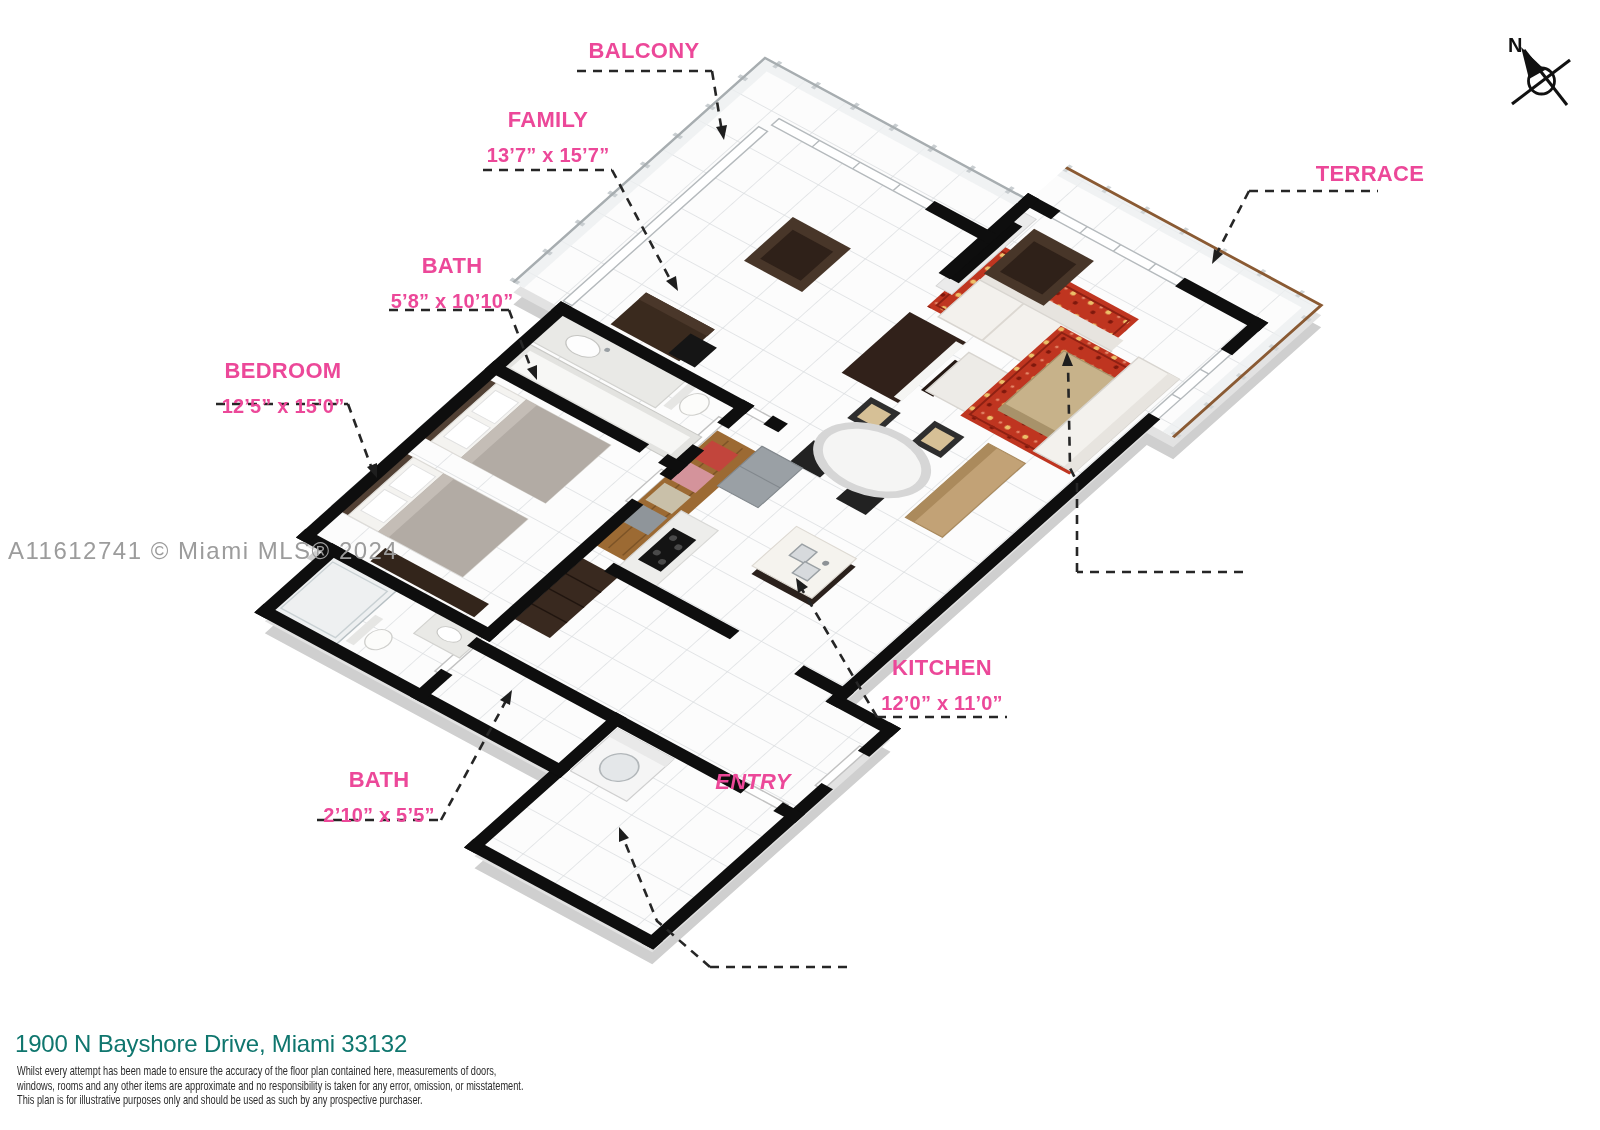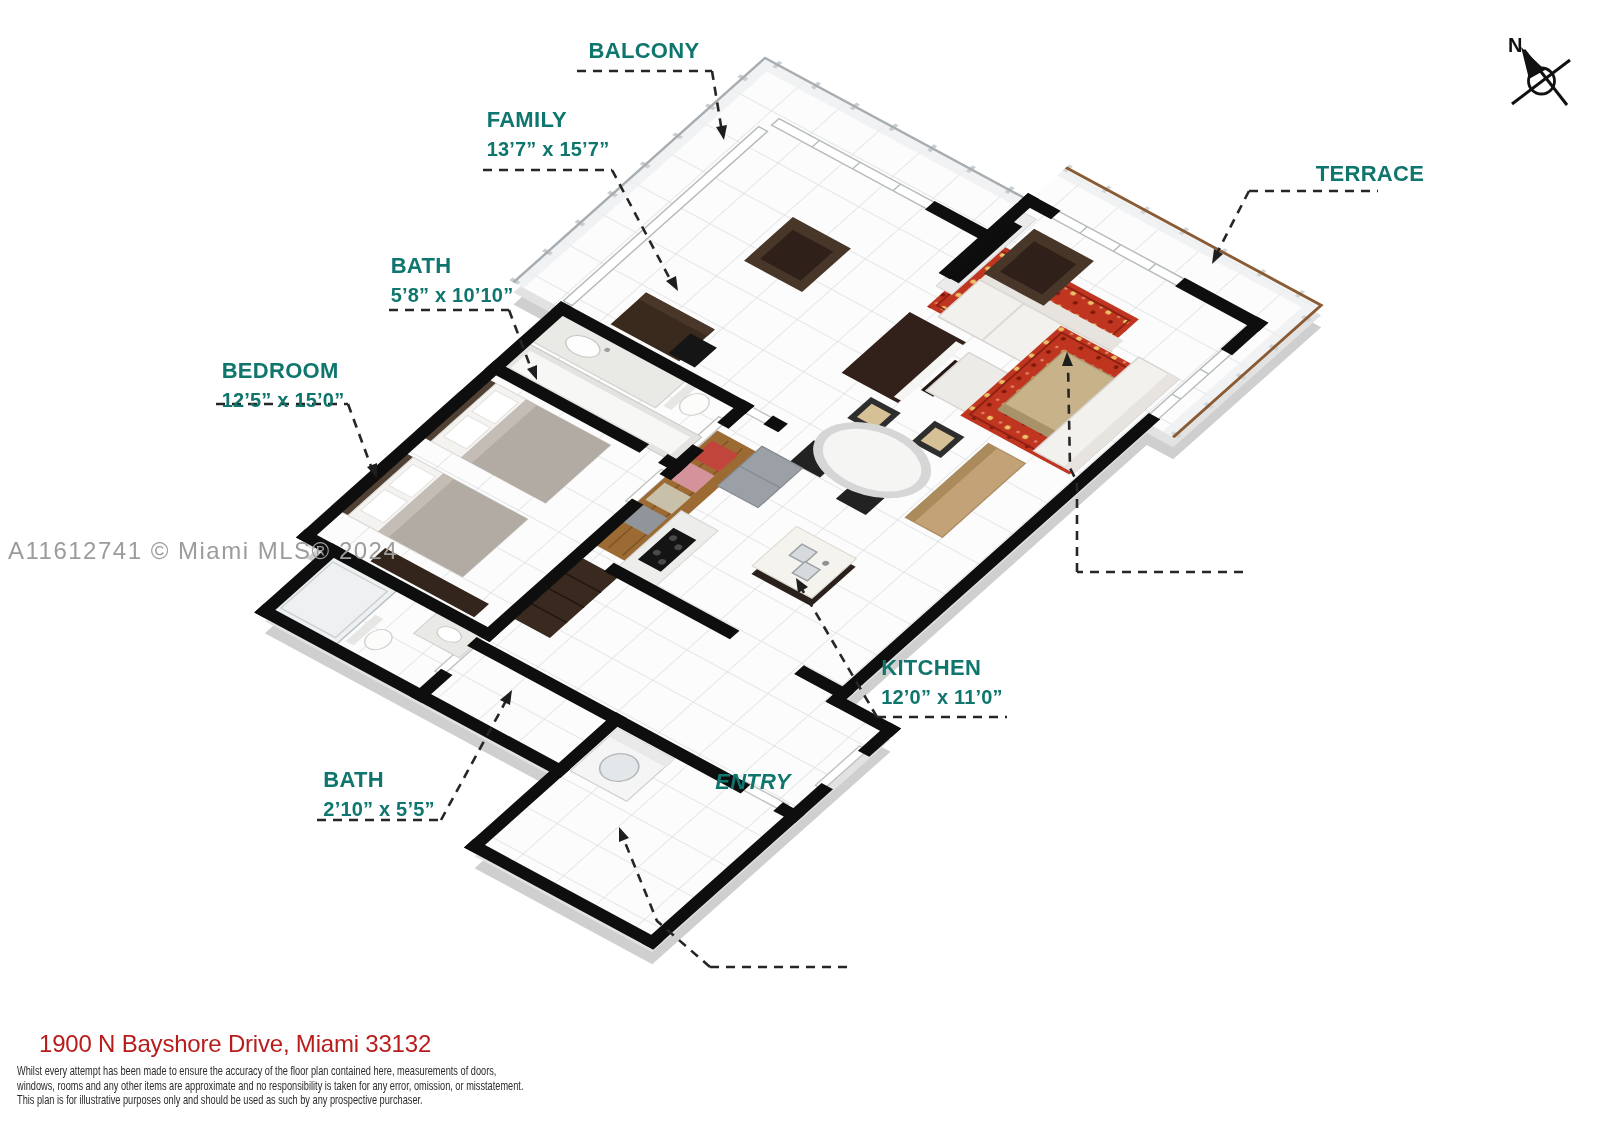--- a/index.html
+++ b/index.html
@@ -4,31 +4,31 @@
 <style>
   html,body { margin:0; padding:0; background:#ffffff; }
   body { width:1600px; height:1130px; position:relative; overflow:hidden;
          font-family:"Liberation Sans", sans-serif; }
 
   .stage { position:absolute; inset:0; }
 
   svg.planviz { position:absolute; left:0; top:0; z-index:1; }
 
   
-  .rlabel { position:absolute; transform:translateX(-50%); 
-            color:#0f766e; z-index:5; }
+  .rlabel { position:absolute; transform:translateX(-50%); text-align:center;
+            color:#ec4899; z-index:5; }
   .rname { font-size:22px; font-weight:700; letter-spacing:.3px; line-height:26px; white-space:nowrap; }
-  .rdims { font-size:20px; font-weight:700; letter-spacing:.2px; line-height:24px; margin-top:4px; white-space:nowrap; }
+  .rdims { font-size:20px; font-weight:700; letter-spacing:.2px; line-height:24px; margin-top:10px; white-space:nowrap; }
 
   .watermark { position:absolute; left:8px; top:537px; font-size:24px; color:#9c9c9c;
                letter-spacing:1.5px; z-index:6; white-space:nowrap; }
 
   .footer { position:absolute; left:0; top:1022px; width:1600px; z-index:6; }
-  .addr { position:absolute; left:15px; top:8px; font-size:24px; color:#b91c1c;
-          letter-spacing:-0.2px; white-space:nowrap;margin-left:24px; }
+  .addr { position:absolute; left:15px; top:8px; font-size:24px; color:#0f766e;
+          letter-spacing:-0.2px; white-space:nowrap; }
   .disc { position:absolute; left:17px; top:42px; font-size:12.8px; line-height:14.6px;
           color:#2b2b2b; transform:scaleX(0.72); transform-origin:0 0; white-space:nowrap; }
 </style>
 </head>
 <body>
 
 <div class="stage">
 
 <svg class="planviz" width="1600" height="1130" viewBox="0 0 1600 1130">
   <defs>

